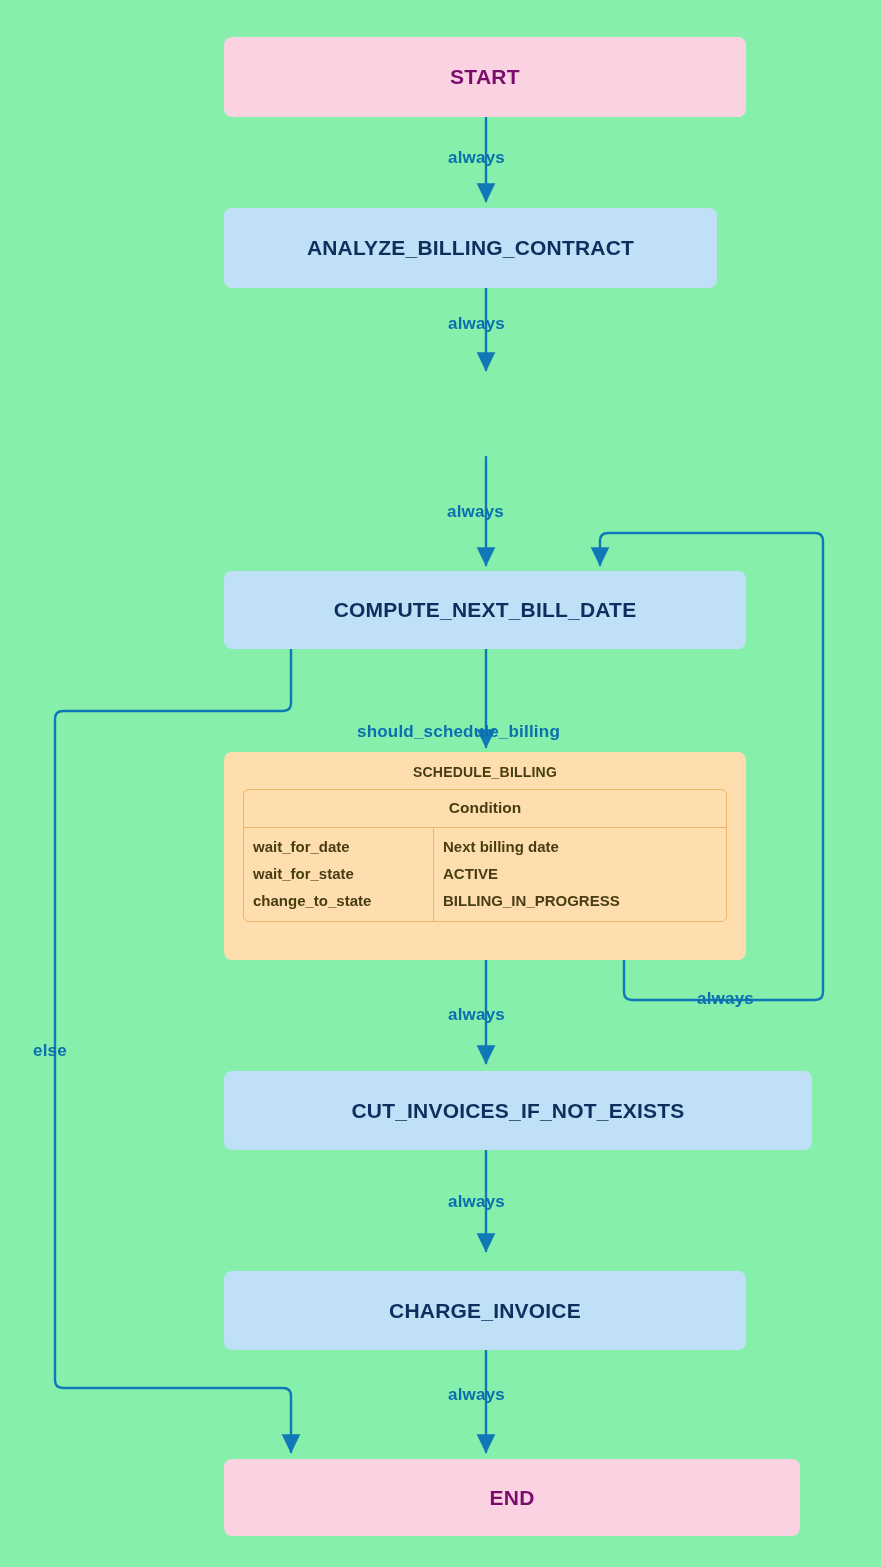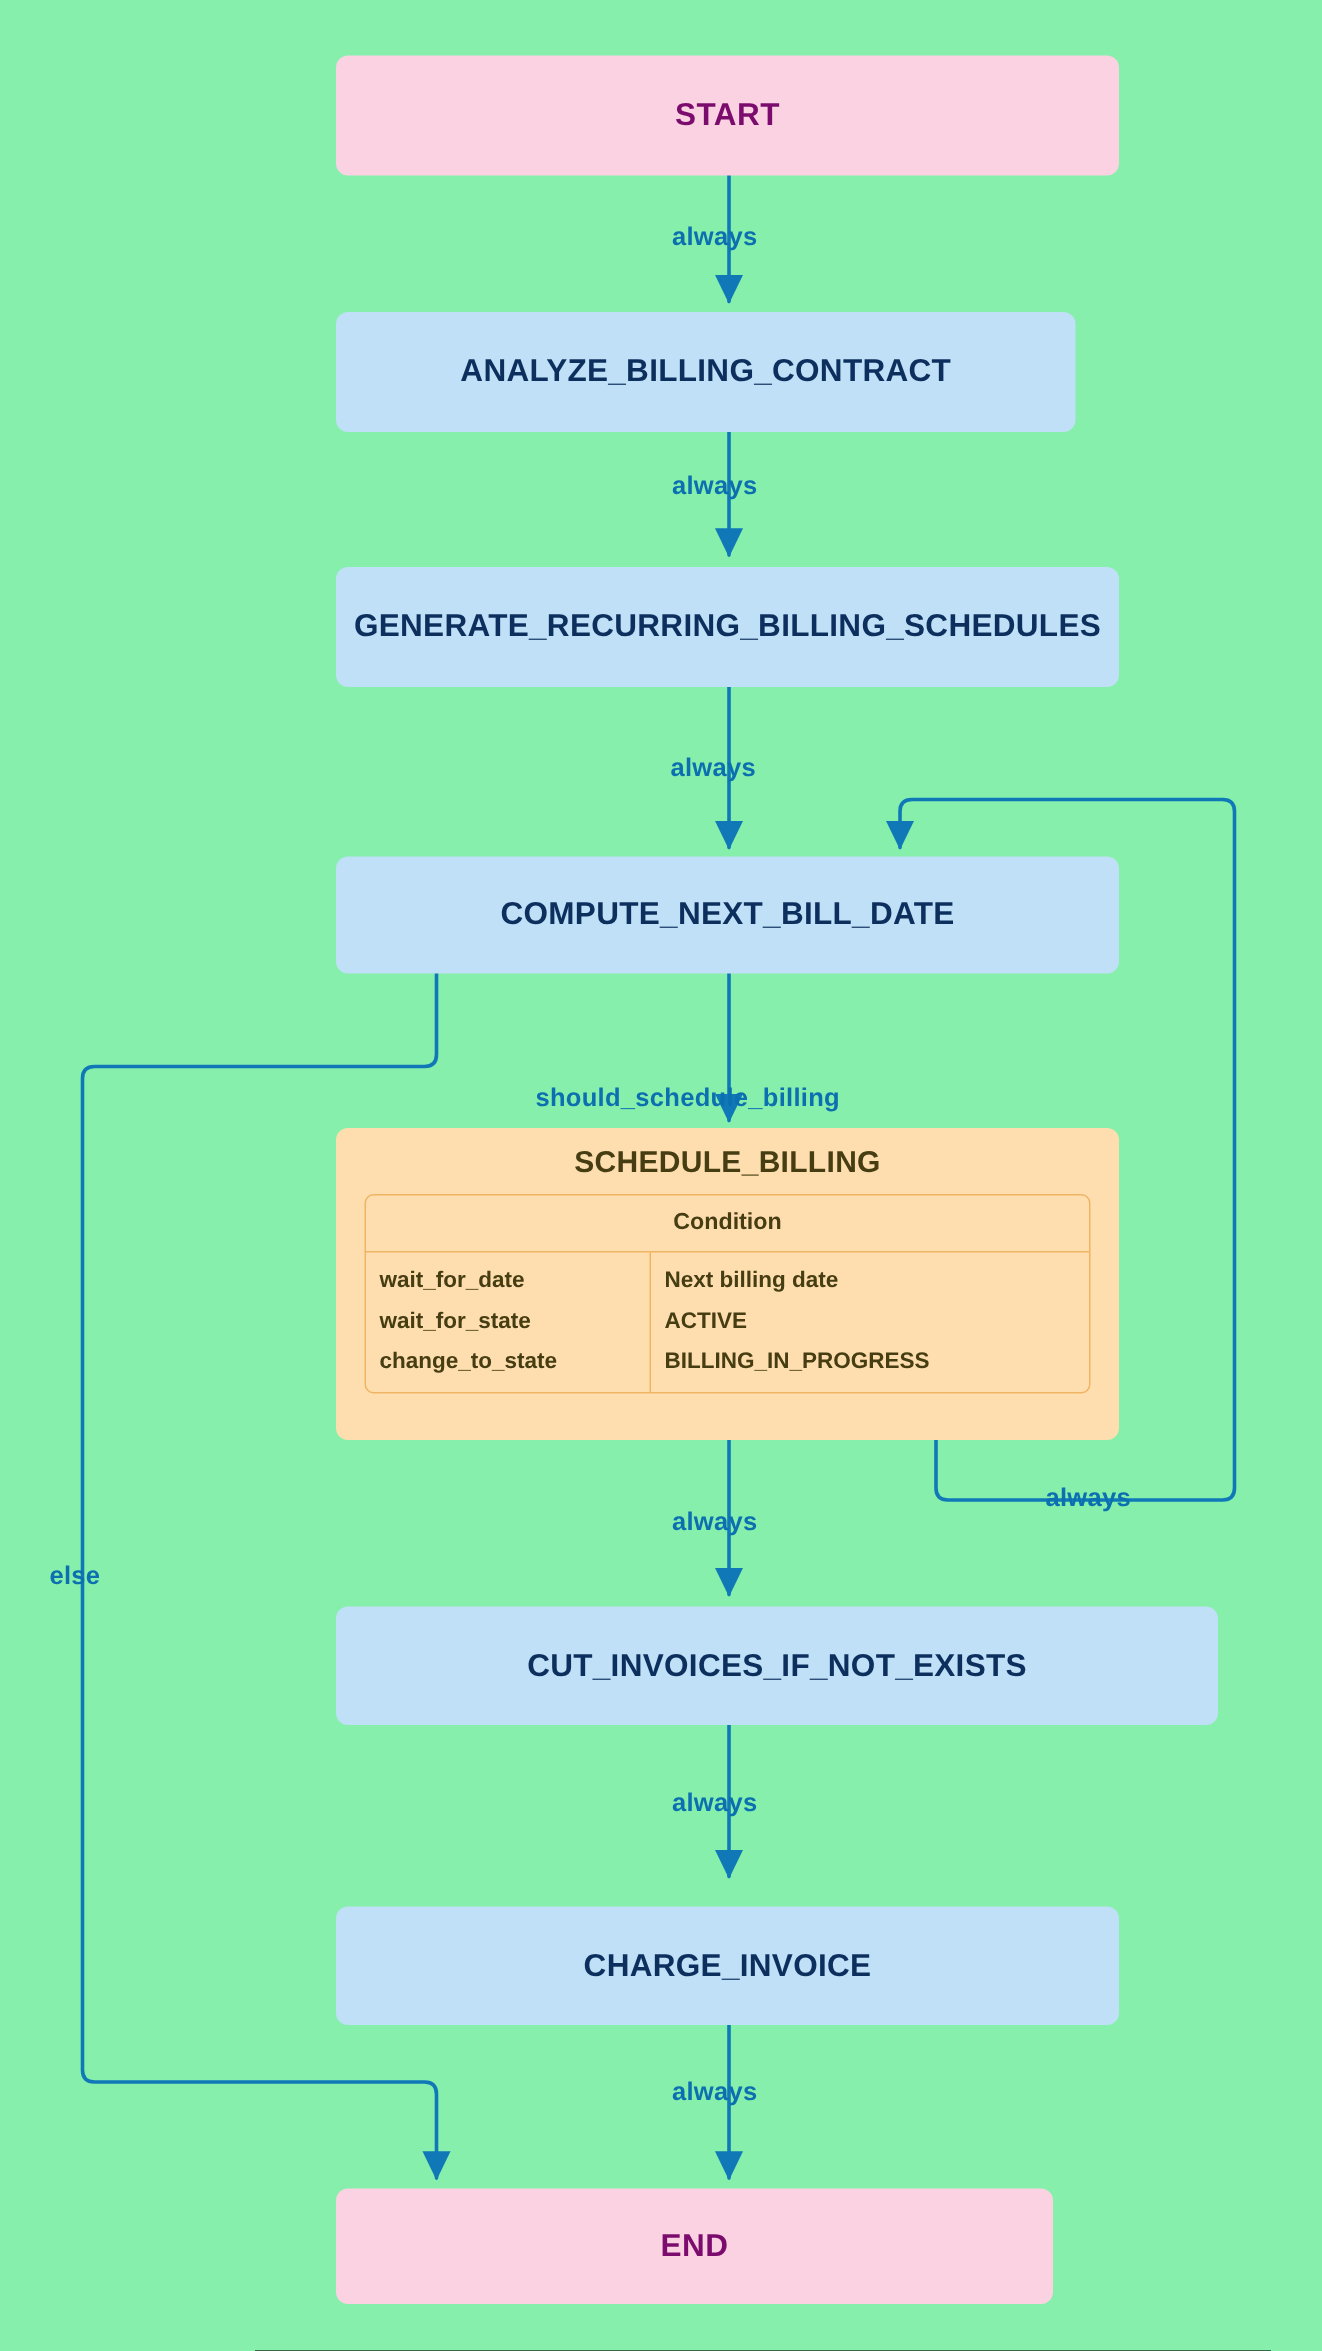--- a/index.html
+++ b/index.html
@@ -52,21 +52,21 @@
     letter-spacing: 0.2px;
     white-space: nowrap;
   }
   .node-wait {
     background: #fedeae;
     justify-content: flex-start;
     padding-top: 12px;
   }
   .node-wait .node-title {
     color: #473d13;
-    font-size: 20px;
+    font-size: 14px;
     font-weight: bold;
     letter-spacing: 0.2px;
     margin-bottom: 9px;
   }
   .cond-table {
     border: 1.6px solid #efb464;
     border-radius: 6px;
     width: 484px;
     box-sizing: border-box;
     overflow: hidden;
@@ -143,23 +143,20 @@
   </div>
 
   <div class="edge-label" style="left:448px; top:148px;">always</div>
 
   <div class="node node-step" style="left:224px; top:208px; width:493px; height:80px;">
     <span class="node-title">ANALYZE_BILLING_CONTRACT</span>
   </div>
 
   <div class="edge-label" style="left:448px; top:314px;">always</div>
 
-  <div class="node node-step" style="left:224px; top:378px; width:522px; height:80px;">
-    <span class="node-title">GENERATE_RECURRING_BILLING_SCHEDULES</span>
-  </div>
 
   <div class="edge-label" style="left:447px; top:502px;">always</div>
 
   <div class="node node-step" style="left:224px; top:571px; width:522px; height:78px;">
     <span class="node-title">COMPUTE_NEXT_BILL_DATE</span>
   </div>
 
   <div class="edge-label" style="left:357px; top:722px;">should_schedule_billing</div>
 
   <div class="edge-label" style="left:33px; top:1041px;">else</div>
@@ -192,17 +189,17 @@
   </div>
 
   <div class="edge-label" style="left:448px; top:1192px;">always</div>
 
   <div class="node node-step" style="left:224px; top:1259px; width:522px; height:79px;margin-top:12px;">
     <span class="node-title">CHARGE_INVOICE</span>
   </div>
 
   <div class="edge-label" style="left:448px; top:1385px;">always</div>
 
-  <div class="node node-terminal" style="left:224px; top:1459px; width:478px; height:77px;">
+  <div class="node node-terminal" style="left:224px; top:1459px; width:576px; height:77px;">
     <span class="node-title">END</span>
   </div>
 
 </div>
 
 </body></html>

